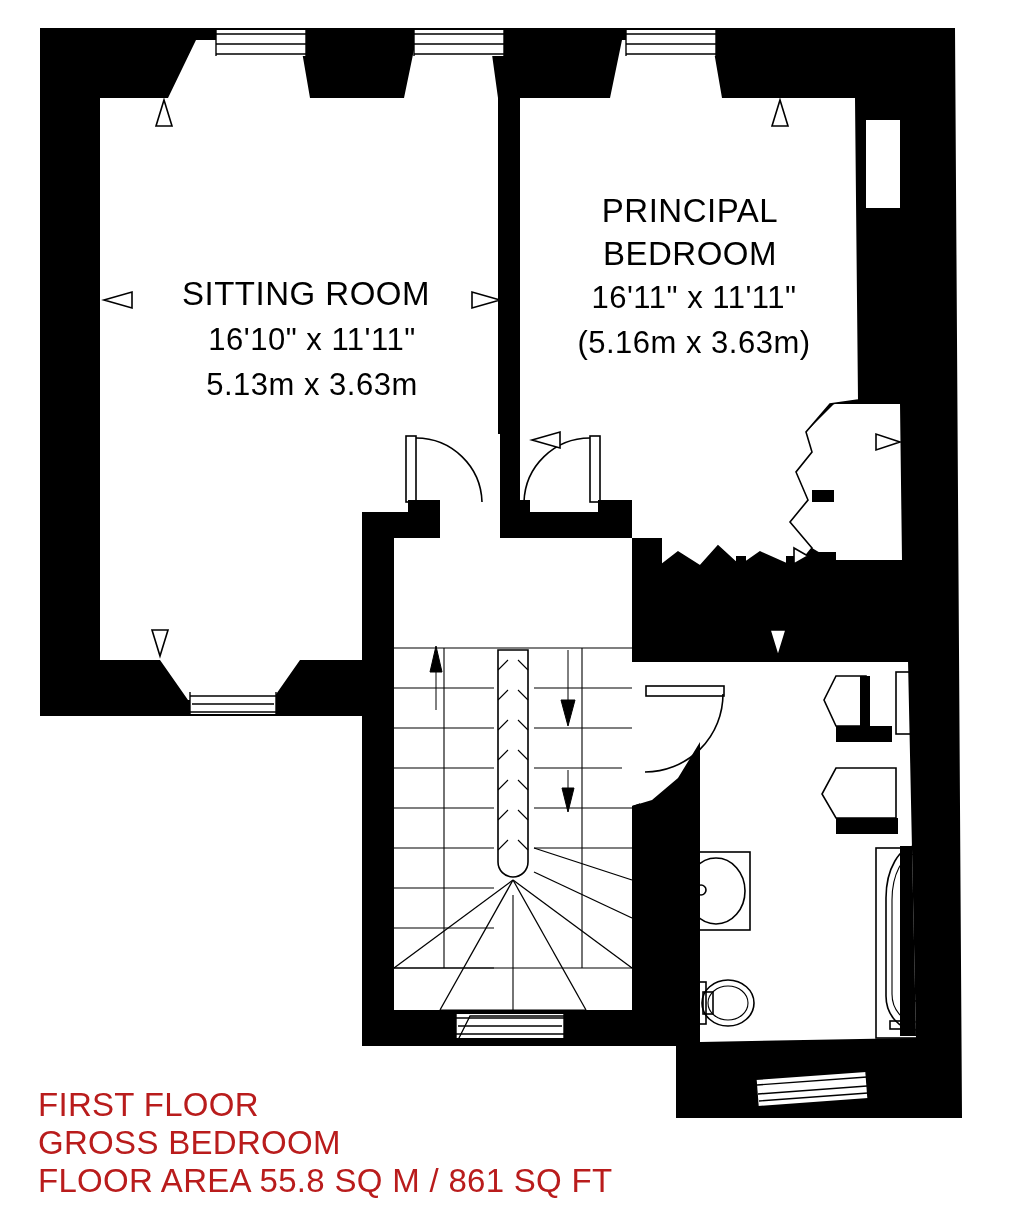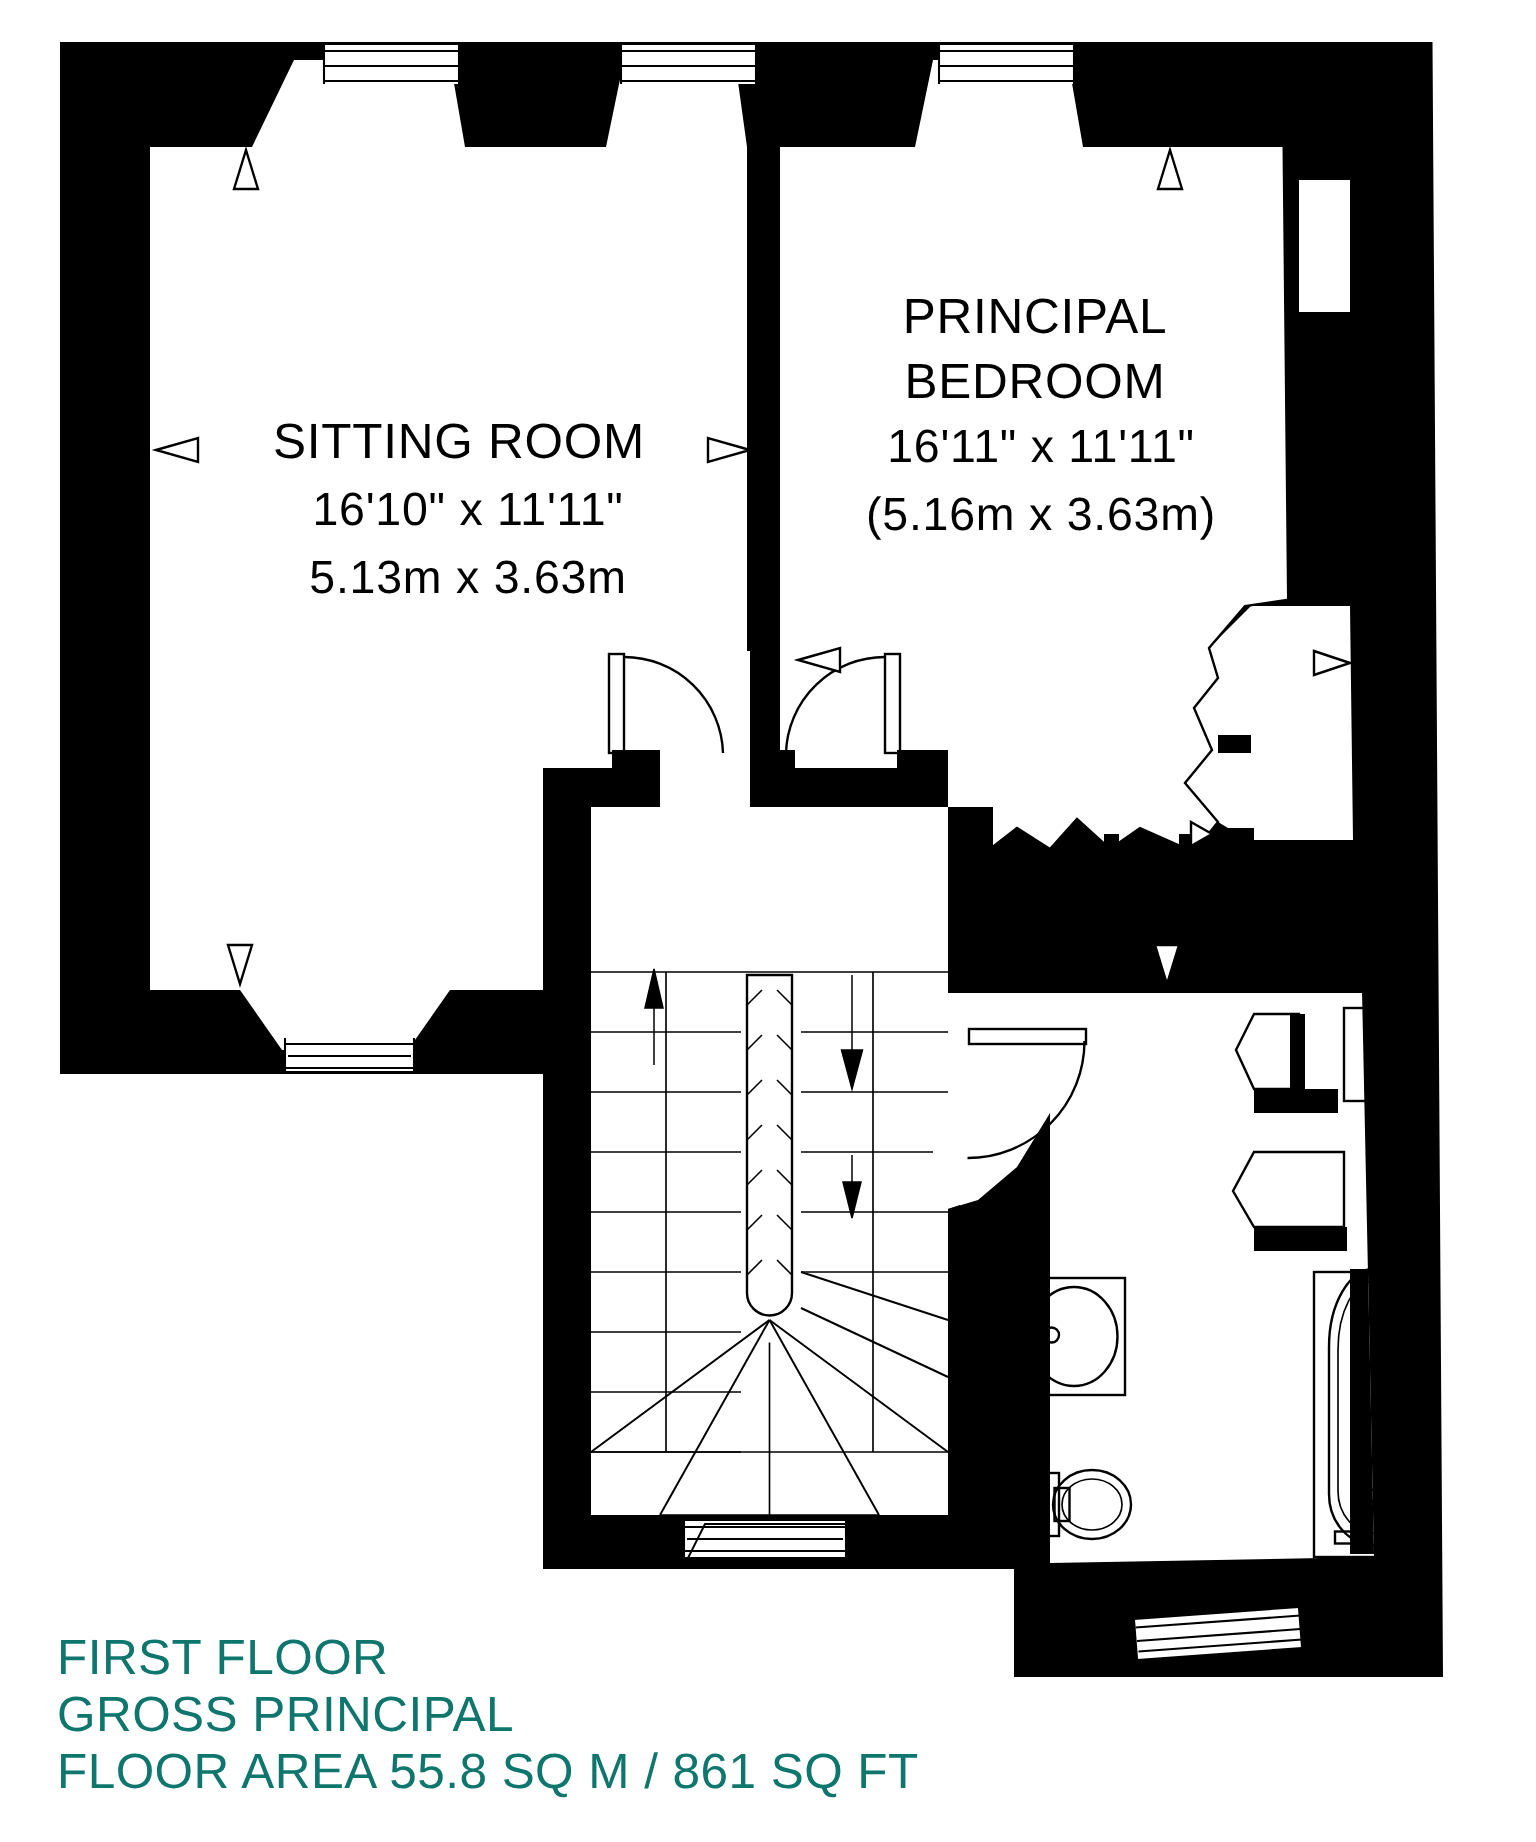--- a/index.html
+++ b/index.html
@@ -56,21 +56,21 @@
   .caption-block {
     position: absolute;
     left: 38px;
     top: 1086px;
     width: 800px;
   }
   .caption-line {
     font-family: "Liberation Sans", sans-serif;
     font-size: 33px;
     line-height: 38px;
-    color: #0f766e;
+    color: #b91c1c;
     white-space: nowrap;
     letter-spacing: 0.3px;
   }
 </style>
 </head>
 <body>
 
 <div id="floorplan-root">
 
   <svg id="plan-svg" viewBox="0 0 1024 1228">
@@ -447,17 +447,17 @@
       <text class="label-text" x="690" y="222">PRINCIPAL</text>
       <text class="label-text" x="690" y="265">BEDROOM</text>
       <text class="label-text dim" x="694" y="308">16'11" x 11'11"</text>
       <text class="label-text dim" x="694" y="353">(5.16m x 3.63m)</text>
     </g>
 
   </svg>
 
   <div class="caption-block">
     <div class="caption-line">FIRST FLOOR</div>
-    <div class="caption-line">GROSS PRINCIPAL</div>
+    <div class="caption-line">GROSS BEDROOM</div>
     <div class="caption-line">FLOOR AREA 55.8 SQ M / 861 SQ FT</div>
   </div>
 
 </div>
 
 </body></html>

